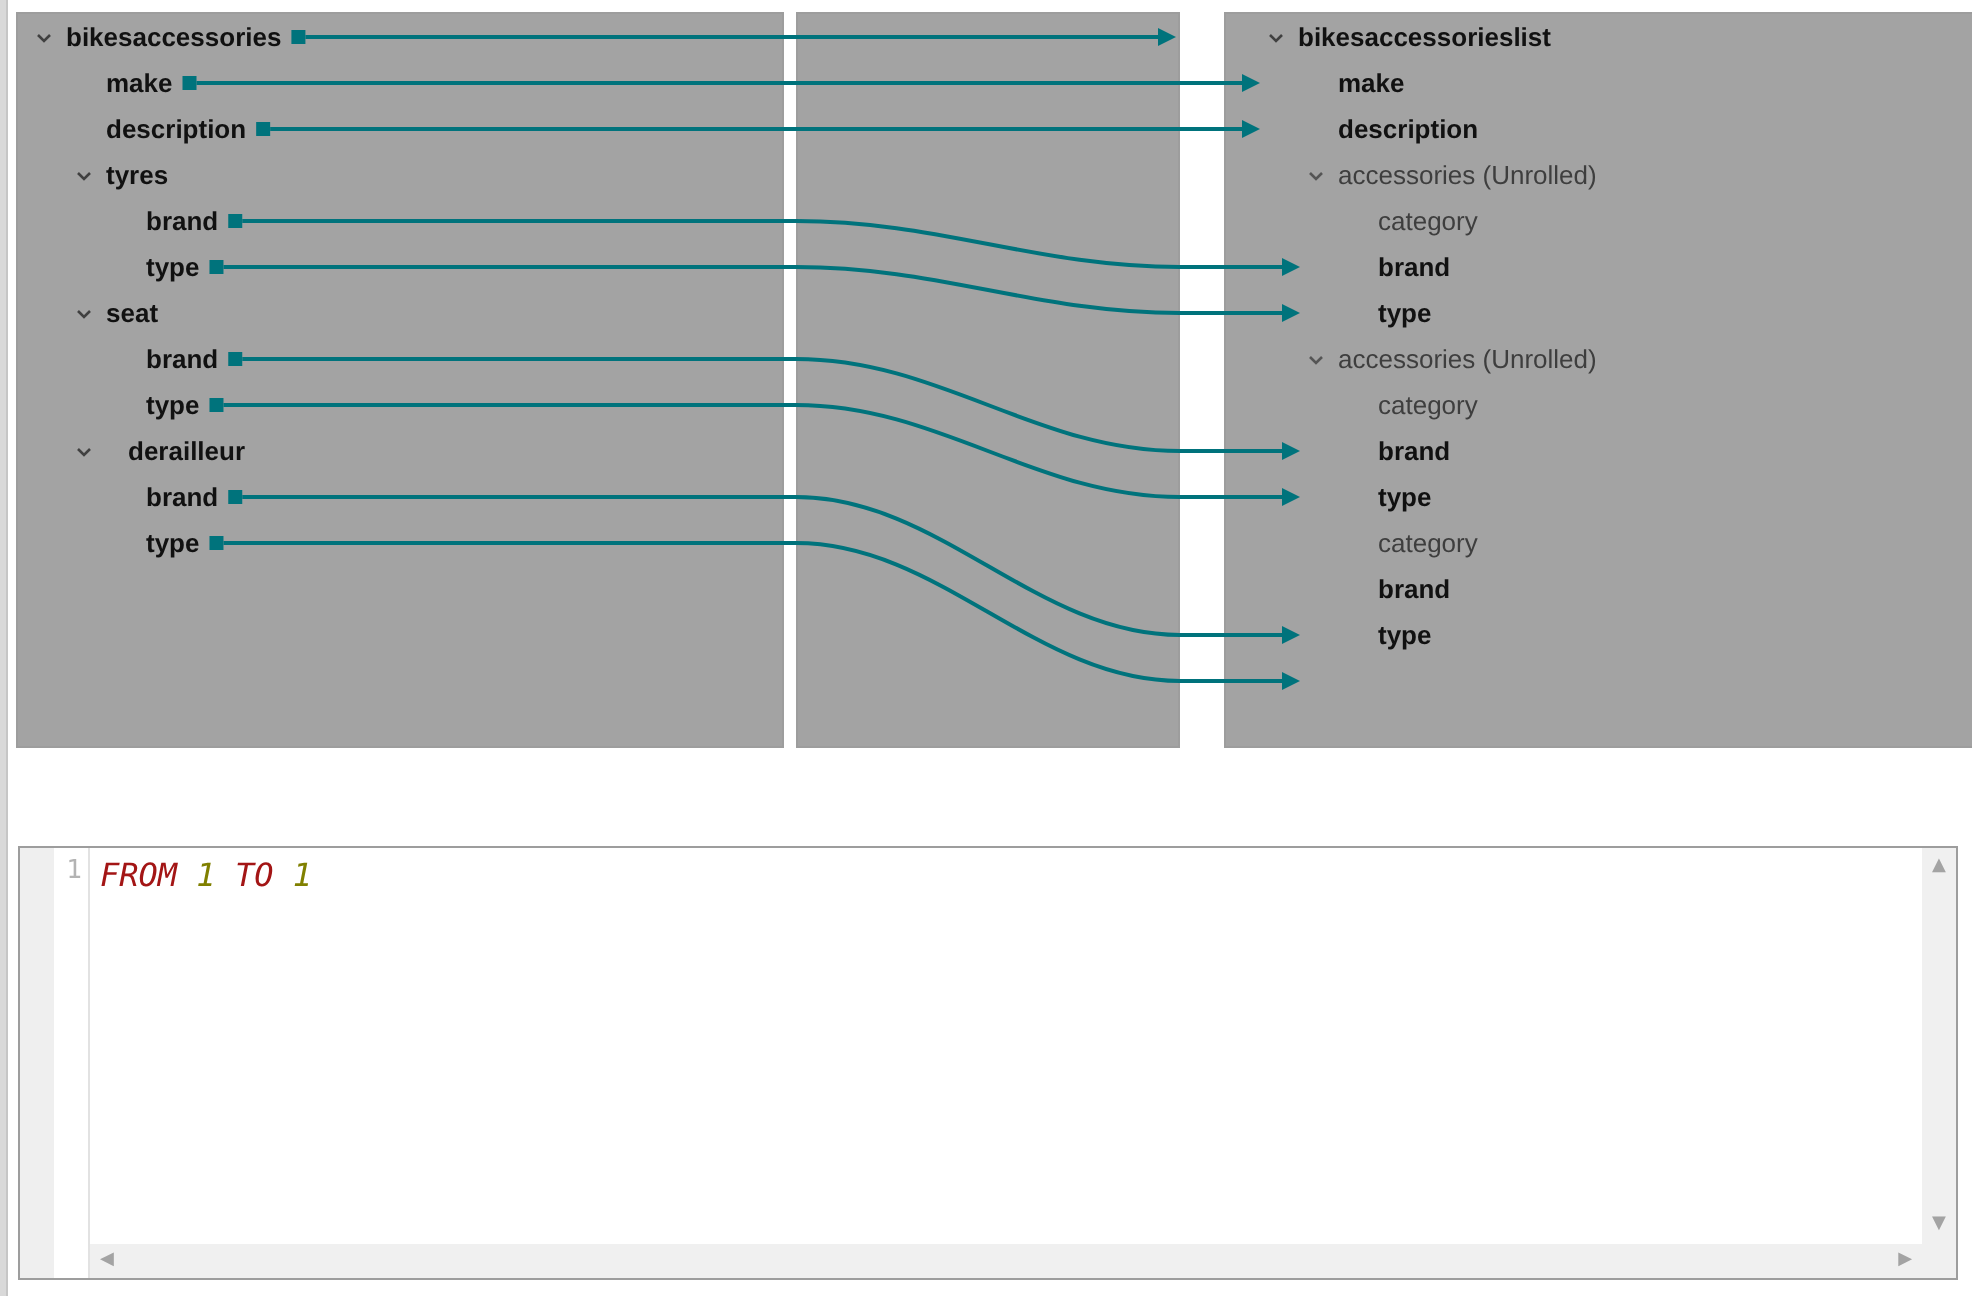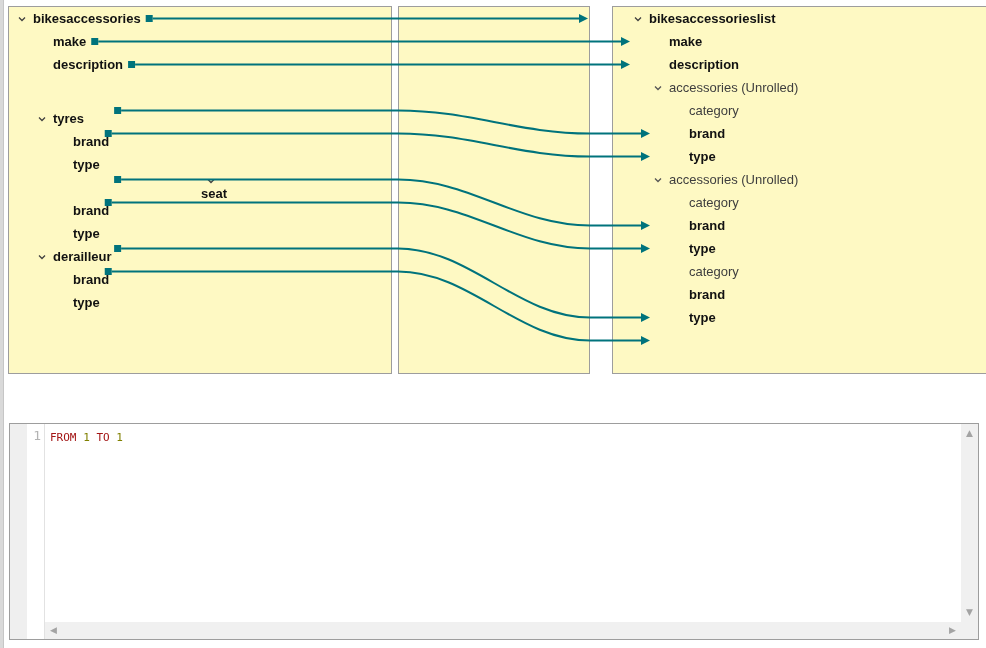--- a/index.html
+++ b/index.html
@@ -10,21 +10,21 @@
   }
   .workspace { position: relative; width: 986px; height: 648px; }
 
   .left-strip {
     position: absolute; left: 0; top: 0; width: 4px; height: 648px;
     background: #d9d9d9; border-right: 1px solid #c6c6c6;
   }
 
   .panel {
     position: absolute; top: 6px; height: 368px;
-    background: #fef9c3; border: 1px solid #9d9d9d;
+    background: #a3a3a3; border: 1px solid #9d9d9d;
     overflow: hidden;
   }
   #left-panel   { left: 8px;   width: 384px; }
   #middle-panel { left: 398px; width: 192px; }
   #right-panel  { left: 612px; width: 384px; padding-left: 12px; }
 
   .tree-row {
     height: 23px; display: flex; align-items: center;
     font-size: 13px; color: #3e3e3e; white-space: nowrap;
   }
@@ -61,21 +61,21 @@
   .line-number-col {
     position: absolute; left: 17px; top: 0; width: 18px; height: 100%;
     background: #ffffff; border-right: 1px solid #e2e2e2;
   }
   .line-number {
     display: block; text-align: right; padding: 4px 3px 0 0;
     font-size: 13px; color: #b3b3b3;
   }
   .code-area {
     position: absolute; left: 38px; top: 0; right: 17px; height: calc(100% - 17px);
-    padding: 4px 0 0 2px; font-size: 11px; line-height: 19px; white-space: pre;
+    padding: 4px 0 0 2px; font-size: 16px; line-height: 19px; white-space: pre; font-style: italic;
   }
   .tok-keyword { color: #a31515; }
   .tok-number  { color: #808000; }
 
   .v-scrollbar {
     position: absolute; right: 0; top: 0; width: 17px; height: calc(100% - 17px);
     background: #f0f0f0; display: flex; flex-direction: column;
     justify-content: space-between; align-items: center;
   }
   .h-scrollbar {
@@ -104,49 +104,49 @@
         <span class="tree-label">bikesaccessories</span>
       </div>
       <div class="tree-row bold" id="s1" style="padding-left: 28px;">
         <span class="chev-spacer"></span>
         <span class="tree-label">make</span>
       </div>
       <div class="tree-row bold" id="s2" style="padding-left: 28px;">
         <span class="chev-spacer"></span>
         <span class="tree-label">description</span>
       </div>
-      <div class="tree-row bold" id="s3" style="padding-left: 28px; margin-top: 31px;">
+      <div class="tree-row bold" id="s3" style="padding-left: 28px;">
         <svg class="chev" viewBox="0 0 10 10">
           <polyline points="2,3.5 5,6.5 8,3.5" fill="none" stroke="#404040" stroke-width="1.3"></polyline>
         </svg>
         <span class="tree-label">tyres</span>
       </div>
       <div class="tree-row bold" id="s4" style="padding-left: 48px;">
         <span class="chev-spacer"></span>
         <span class="tree-label">brand</span>
       </div>
       <div class="tree-row bold" id="s5" style="padding-left: 48px;">
         <span class="chev-spacer"></span>
         <span class="tree-label">type</span>
       </div>
-      <div class="tree-row bold" id="s6" style="padding-left: 28px; flex-direction: column;">
+      <div class="tree-row bold" id="s6" style="padding-left: 28px;">
         <svg class="chev" viewBox="0 0 10 10">
           <polyline points="2,3.5 5,6.5 8,3.5" fill="none" stroke="#404040" stroke-width="1.3"></polyline>
         </svg>
         <span class="tree-label">seat</span>
       </div>
       <div class="tree-row bold" id="s7" style="padding-left: 48px;">
         <span class="chev-spacer"></span>
         <span class="tree-label">brand</span>
       </div>
       <div class="tree-row bold" id="s8" style="padding-left: 48px;">
         <span class="chev-spacer"></span>
         <span class="tree-label">type</span>
       </div>
-      <div class="tree-row bold" id="s9" style="padding-left: 28px;">
+      <div class="tree-row bold" id="s9" style="padding-left: 28px; gap: 11px;">
         <svg class="chev" viewBox="0 0 10 10">
           <polyline points="2,3.5 5,6.5 8,3.5" fill="none" stroke="#404040" stroke-width="1.3"></polyline>
         </svg>
         <span class="tree-label">derailleur</span>
       </div>
       <div class="tree-row bold" id="s10" style="padding-left: 48px;">
         <span class="chev-spacer"></span>
         <span class="tree-label">brand</span>
       </div>
       <div class="tree-row bold" id="s11" style="padding-left: 48px;">

